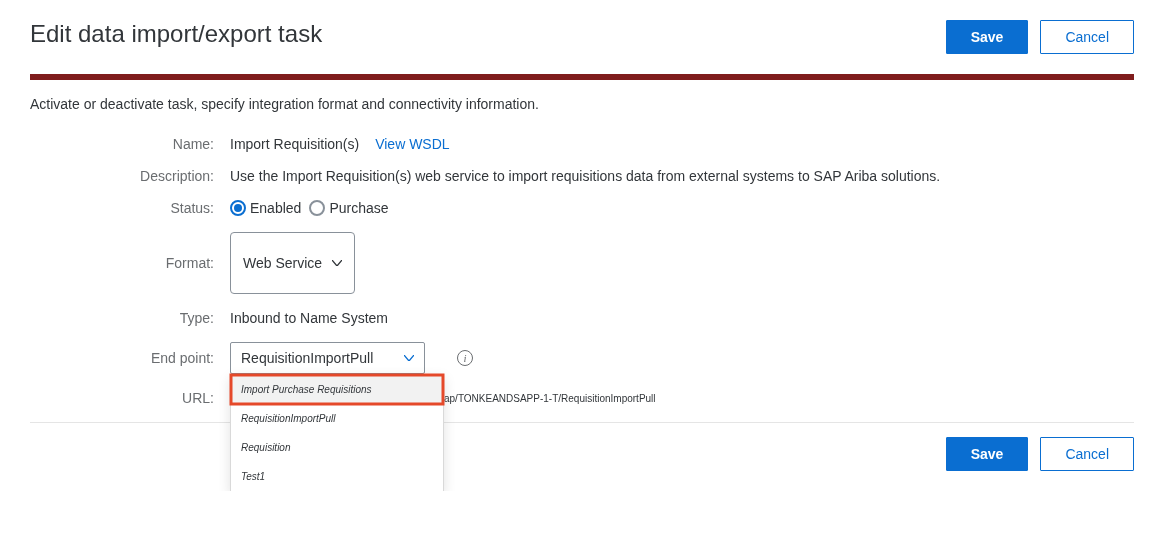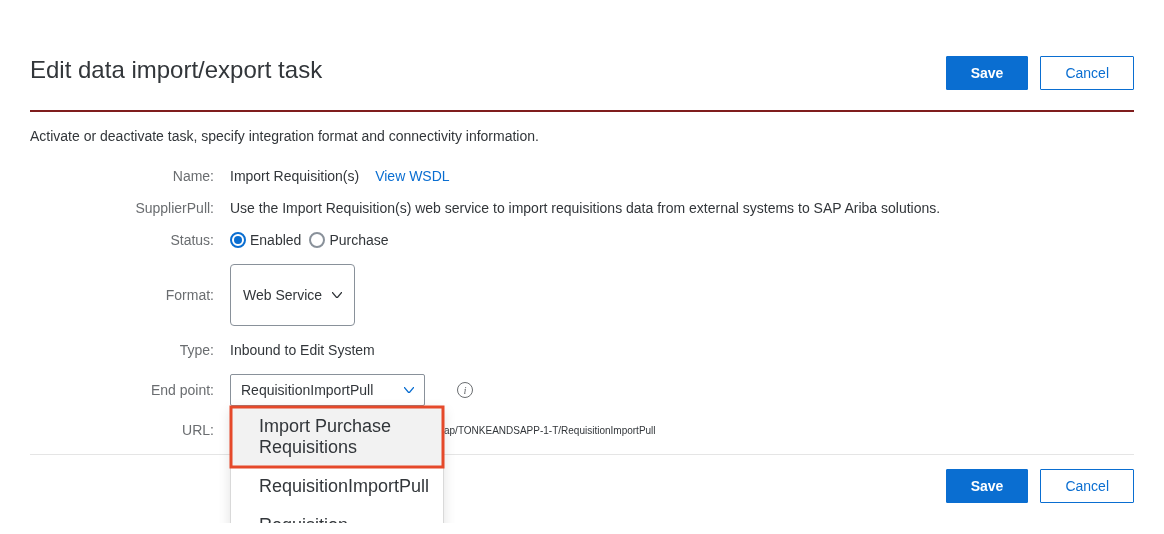--- a/index.html
+++ b/index.html
@@ -10,24 +10,23 @@
     body {
       font-family: -apple-system, BlinkMacSystemFont, "Segoe UI", Arial, sans-serif;
       color: #32363a;
       padding: 20px 30px;
       background: #fff;
     }
     .header-row {
       display: flex;
       justify-content: space-between;
       align-items: flex-start;
-      border-bottom: 2px solid #7f1d1d;
+      border-bottom: 6px solid #7f1d1d;
       padding-bottom: 20px;
       margin-bottom: 16px;
-      margin-top: 36px;
     }
     .page-title {
       font-size: 24px;
       font-weight: 400;
       color: #32363a;
     }
     .button-group {
       display: flex;
       gap: 12px;
     }
@@ -163,23 +162,24 @@
       position: absolute;
       top: 32px;
       left: 0;
       width: 214px;
       background: #fff;
       border: 1px solid #d9d9d9;
       box-shadow: 0 4px 12px rgba(0,0,0,0.12);
       z-index: 10;
     }
     .dropdown-option {
-      padding: 9px 28px;
-      font-size: 18px;
-      cursor: pointer;
+      padding: 9px 10px;
+      font-size: 10px;
+      cursor: pointer;
+      font-style: italic;
     }
     .dropdown-option.hl {
       background: #f2f2f2;
       box-shadow: inset 0 0 0 1.5px #e5492a, 0 0 0 1.5px #e5492a;
       position: relative;
     }
     .url-text {
       font-size: 10px;
       color: #32363a;
       margin-left: 214px;
@@ -200,21 +200,21 @@
 
 <div class="form-row">
   <div class="form-label">Name:</div>
   <div class="form-value">
     <span>Import Requisition(s)</span>
     <a class="link">View WSDL</a>
   </div>
 </div>
 
 <div class="form-row">
-  <div class="form-label">SupplierPull:</div>
+  <div class="form-label">Description:</div>
   <div class="form-value">
     <span>Use the Import Requisition(s) web service to import requisitions data from external systems to SAP Ariba solutions.</span>
   </div>
 </div>
 
 <div class="form-row">
   <div class="form-label">Status:</div>
   <div class="form-value">
     <div class="radio-group">
       <div class="radio-item">
@@ -239,21 +239,21 @@
       <svg class="chevron-down" viewBox="0 0 10 6">
           <path d="M0 0 L5 6 L10 0" fill="none" stroke="#32363a" stroke-width="1.3"></path>
         </svg>
     </div>
   </div>
 </div>
 
 <div class="form-row">
   <div class="form-label">Type:</div>
   <div class="form-value">
-    <span>Inbound to Edit System</span>
+    <span>Inbound to Name System</span>
   </div>
 </div>
 
 <div class="form-row">
   <div class="form-label">End point:</div>
   <div class="form-value">
     <div class="select-endpoint">
       <span>RequisitionImportPull</span>
       <svg class="chevron-down" viewBox="0 0 10 6">
           <path d="M0 0 L5 6 L10 0" fill="none" stroke="#0a6ed1" stroke-width="1.3"></path>

